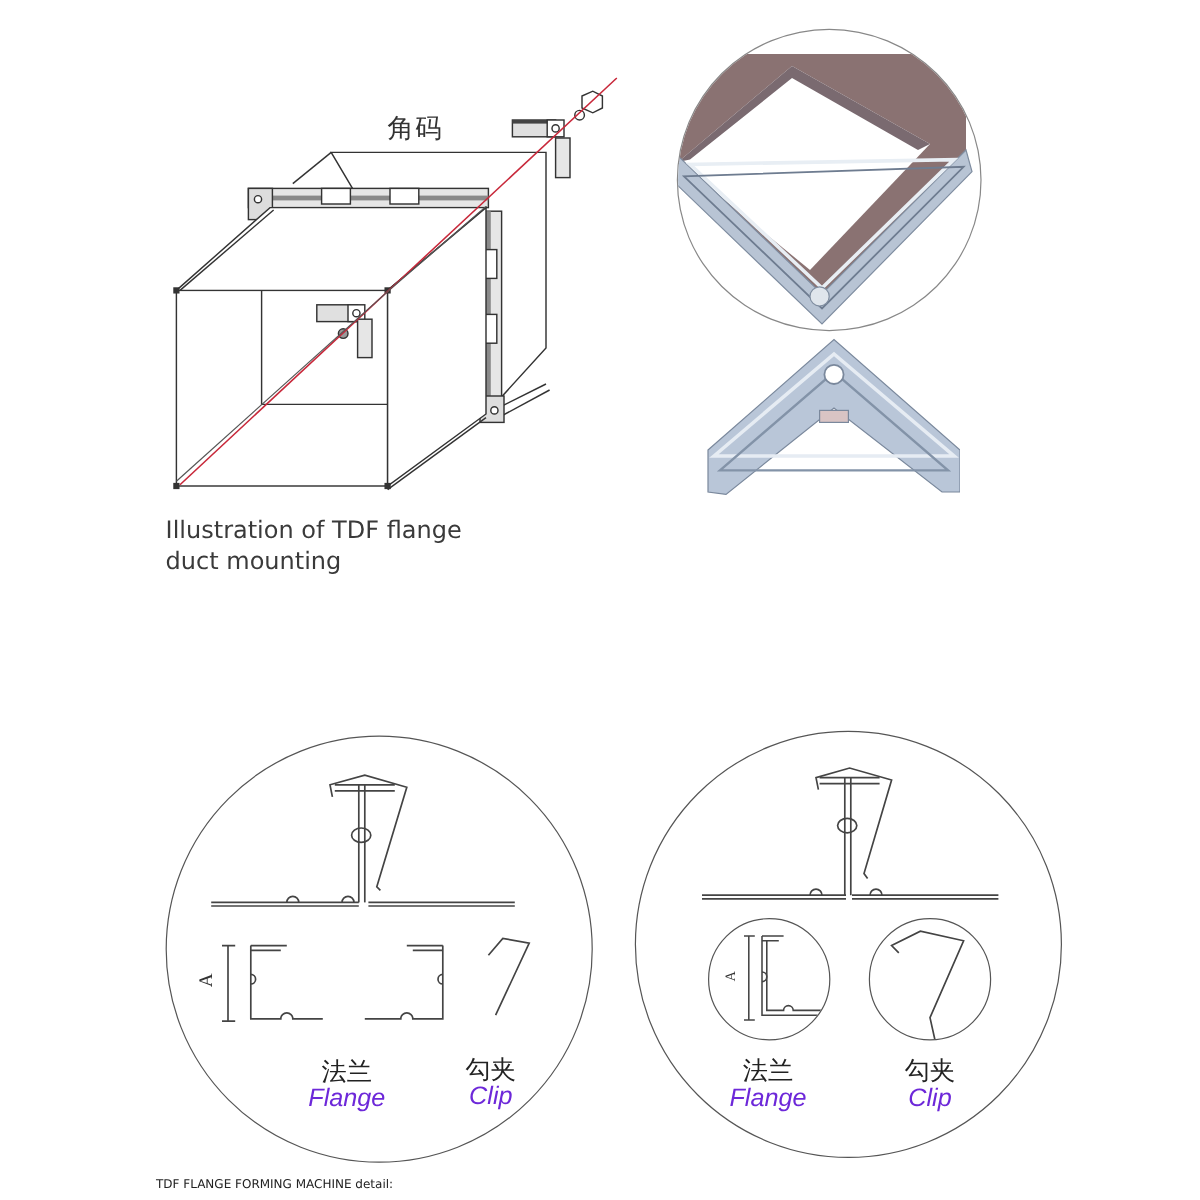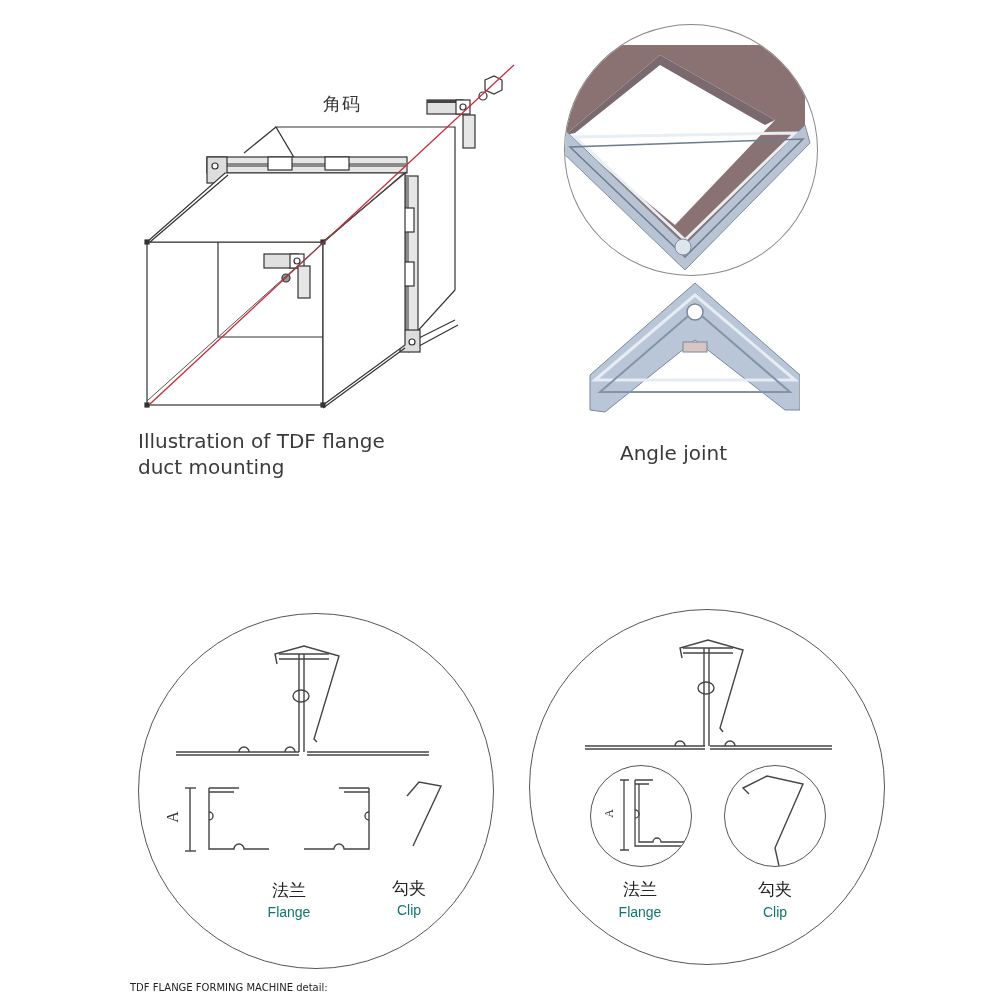--- a/index.html
+++ b/index.html
@@ -1,22 +1,22 @@
 <!DOCTYPE html>
 <html><head>
 <meta charset="utf-8">
 <style>
   html, body { margin: 0; padding: 0; background: #ffffff; }
   body { width: 1000px; height: 1000px; position: relative; overflow: hidden;
          font-family: "DejaVu Sans", "Liberation Sans", sans-serif; color: #333; }
   .abs { position: absolute; }
   .cap-cn { font-size: 19px; color: #333; letter-spacing: 1px; }
   .cap-en { font-size: 20px; color: #3a3a3a; }
-  .lbl-cn { font-size: 17px; color: #222; text-align: center; }
-  .lbl-en { font-size: 14px; color: #0f766e; text-align: center; font-family: "Liberation Sans", sans-serif; }
+  .lbl-cn { font-size: 21px; color: #222; text-align: center; }
+  .lbl-en { font-size: 21px; color: #6d28d9; text-align: center; font-family: "Liberation Sans", sans-serif; font-style: italic; }
   .footer { font-size: 10px; font-weight: normal; color: #222; font-family: "DejaVu Sans", sans-serif; }
 </style>
 </head>
 <body>
 
 <div class="abs" style="left:0;top:0;width:540px;height:420px;">
   <svg width="540" height="420">
     <g stroke="#333" stroke-width="1.2" fill="none">
 
       <polygon points="276,127 455,127 455,290 405,345" fill="#fff"></polygon>
@@ -69,21 +69,21 @@
       <rect x="463" y="115" width="12" height="33" fill="#e6e6e6"></rect>
 
       <polygon points="485,80 494,76 502,80 502,90 494,94 485,90" fill="#fff"></polygon>
       <circle cx="483" cy="96" r="4" fill="#fff"></circle>
     </g>
 
     <line x1="150" y1="404" x2="514" y2="65" stroke="#c8283a" stroke-width="1.3"></line>
     <line x1="147" y1="401" x2="323" y2="243" stroke="#555" stroke-width="1"></line>
     <line x1="323" y1="243" x2="405" y2="172" stroke="#555" stroke-width="1"></line>
   </svg>
-  <div class="abs cap-cn" style="left:323px;top:92px;font-size:18px;">角码</div>
+  <div class="abs cap-cn" style="left:323px;top:92px;font-size:22px;">角码</div>
 </div>
 
 <div class="abs" style="left:138px;top:428px;width:320px;">
   <div class="cap-en" style="line-height:26px;">Illustration of TDF flange</div>
   <div class="cap-en" style="line-height:26px;">duct mounting</div>
 </div>
 
 <div class="abs" style="left:564px;top:24px;width:252px;height:250px;border-radius:50%;border:1px solid #888;overflow:hidden;background:#fff;">
   <svg width="252" height="250">
 
@@ -101,21 +101,20 @@
 <div class="abs" style="left:585px;top:280px;width:215px;height:150px;">
   <svg width="215" height="150">
     <polygon points="5,95 110,3 215,95 215,130 200,130 110,60 20,132 5,130" fill="#b9c6d8" stroke="#7a889c" stroke-width="1"></polygon>
     <polygon points="10,100 110,15 210,100" fill="none" stroke="#e6ecf3" stroke-width="3"></polygon>
     <polygon points="15,112 110,30 205,112" fill="none" stroke="#8393a8" stroke-width="2"></polygon>
     <circle cx="110" cy="32" r="8" fill="#fff" stroke="#7a889c" stroke-width="1.5"></circle>
     <rect x="98" y="62" width="24" height="10" fill="#d9c4c4" stroke="#7a889c"></rect>
   </svg>
 </div>
 <div class="abs" style="left:598px;top:440px;width:200px;">
-  <div class="cap-en" style="line-height:26px;padding-left:22px;">Angle joint</div>
 </div>
 
 <div class="abs" style="left:138px;top:613px;width:354px;height:354px;border-radius:50%;border:1.5px solid #555;">
   <svg width="354" height="354">
     <g stroke="#444" stroke-width="1.4" fill="none">
 
       <line x1="37" y1="138" x2="160" y2="138"></line>
       <line x1="37" y1="141" x2="160" y2="141"></line>
       <line x1="168" y1="138" x2="290" y2="138"></line>
       <line x1="168" y1="141" x2="290" y2="141"></line>

